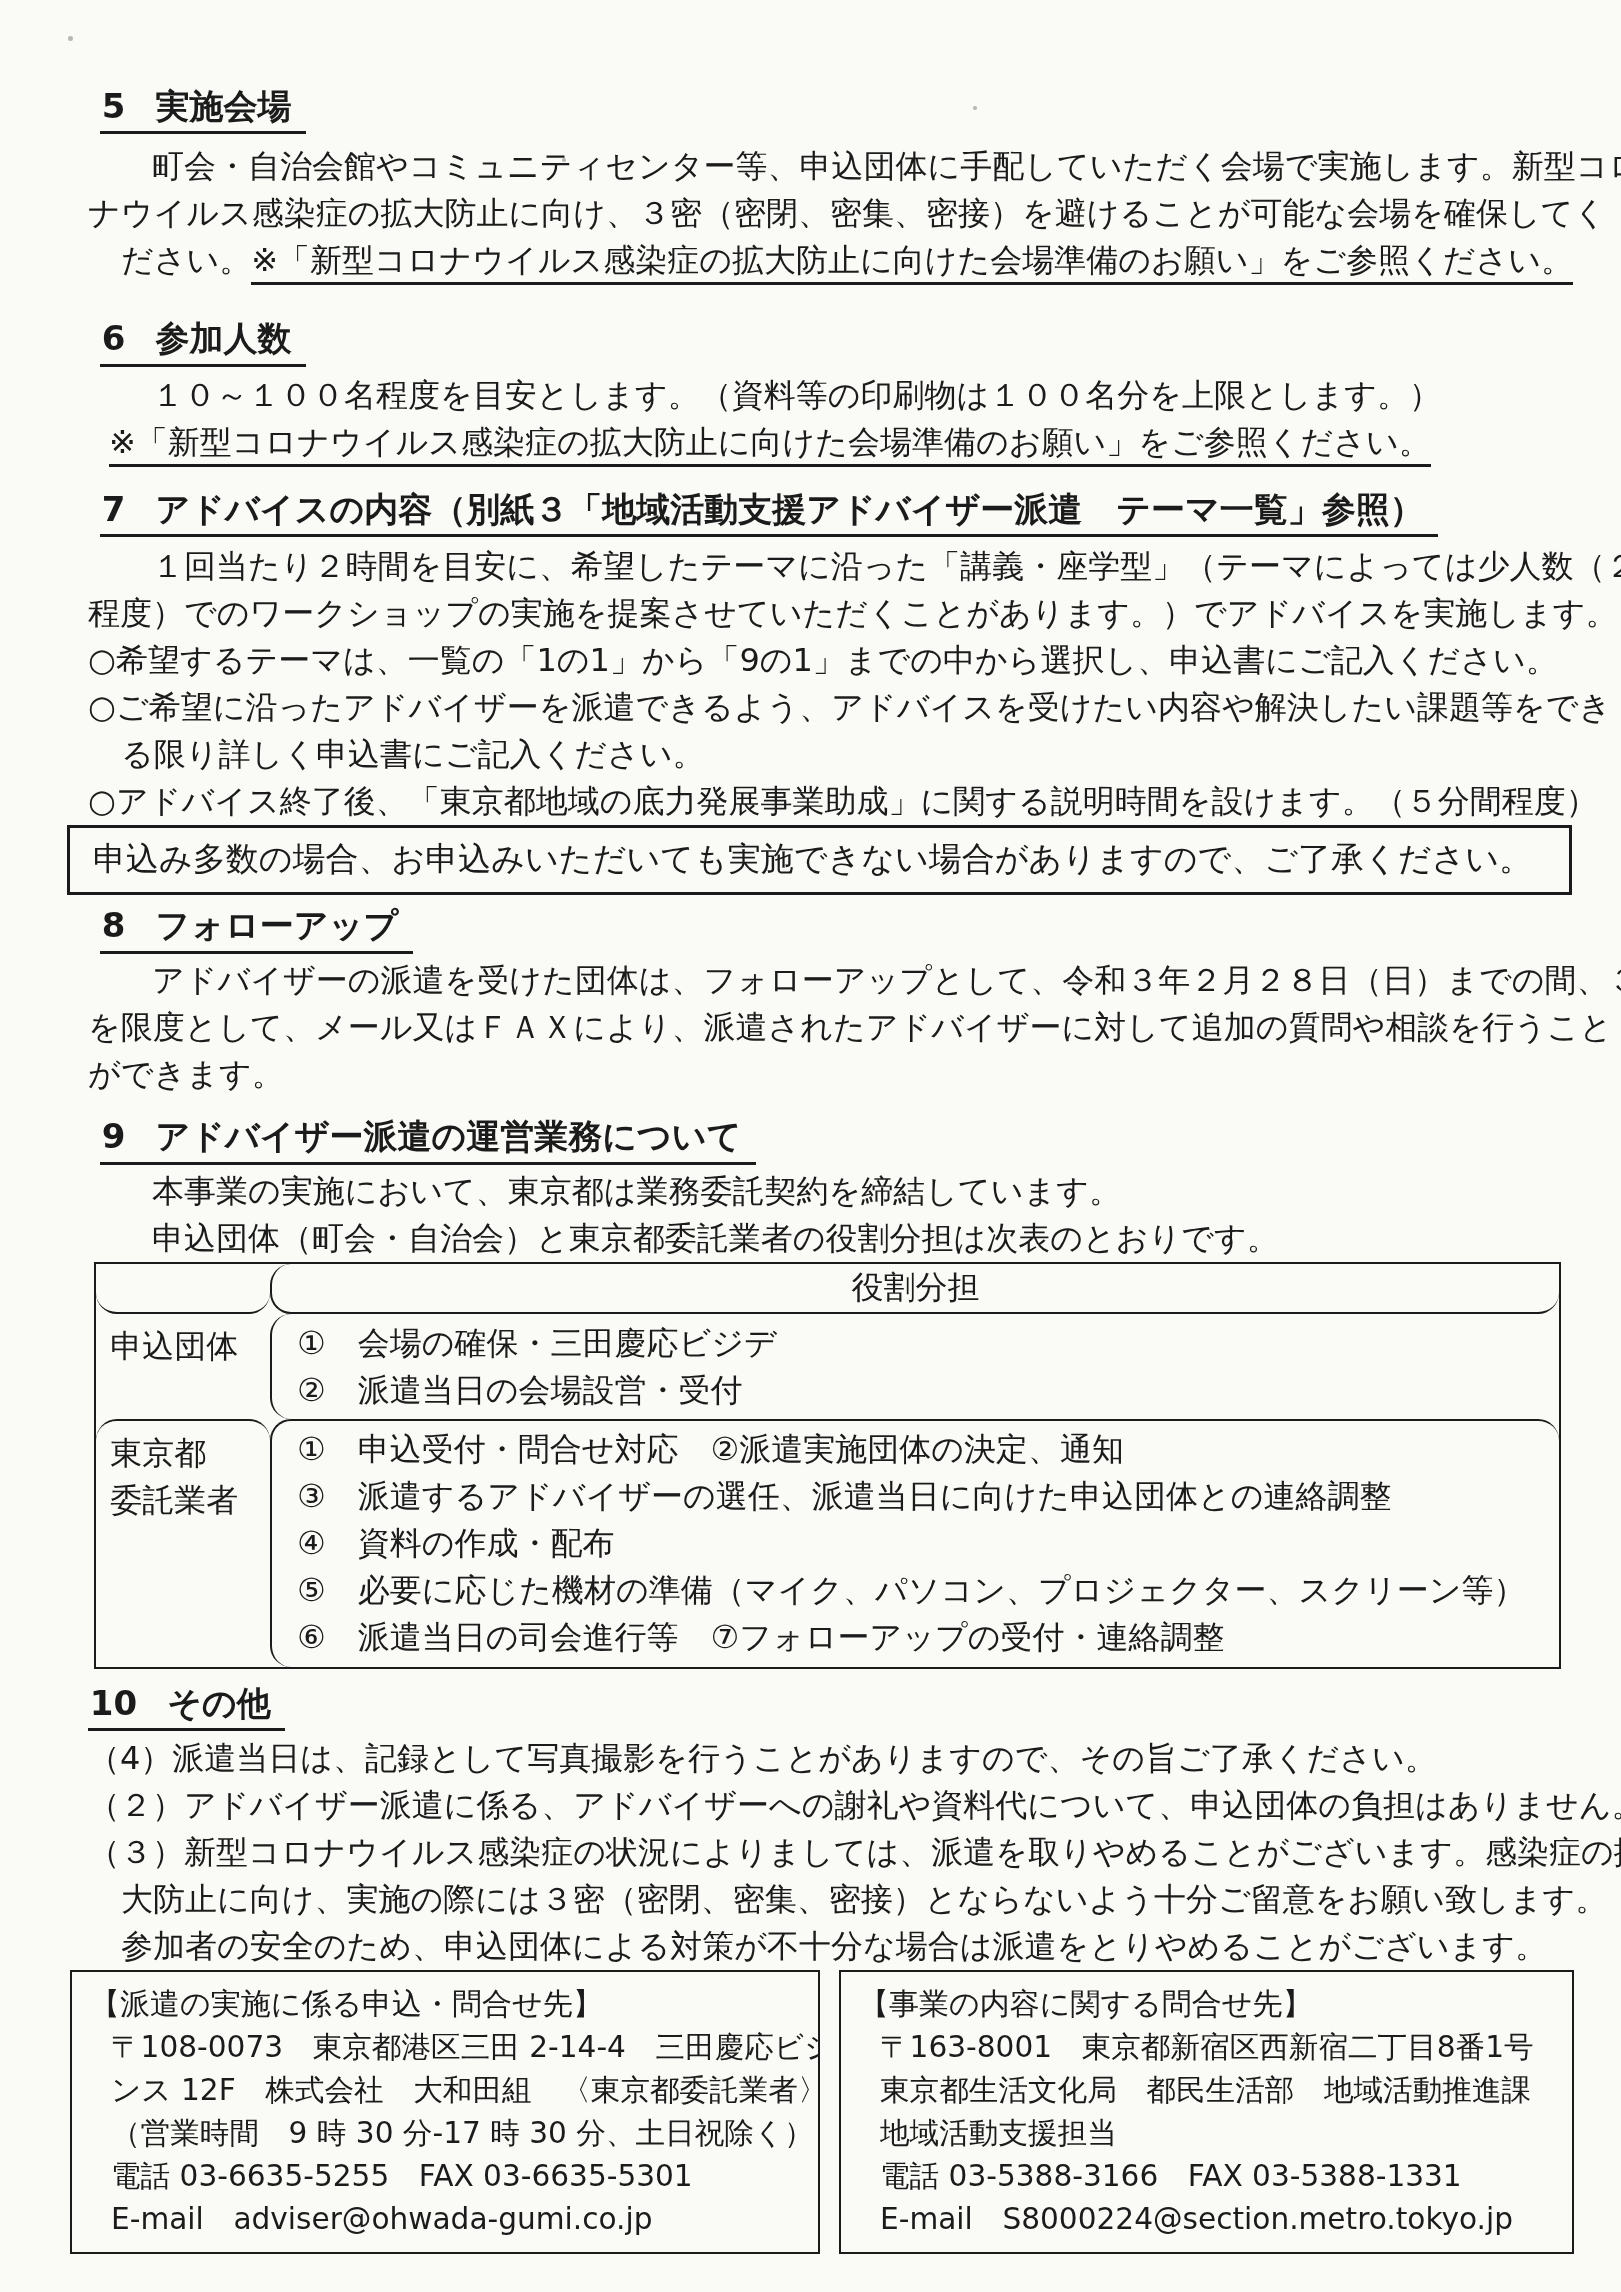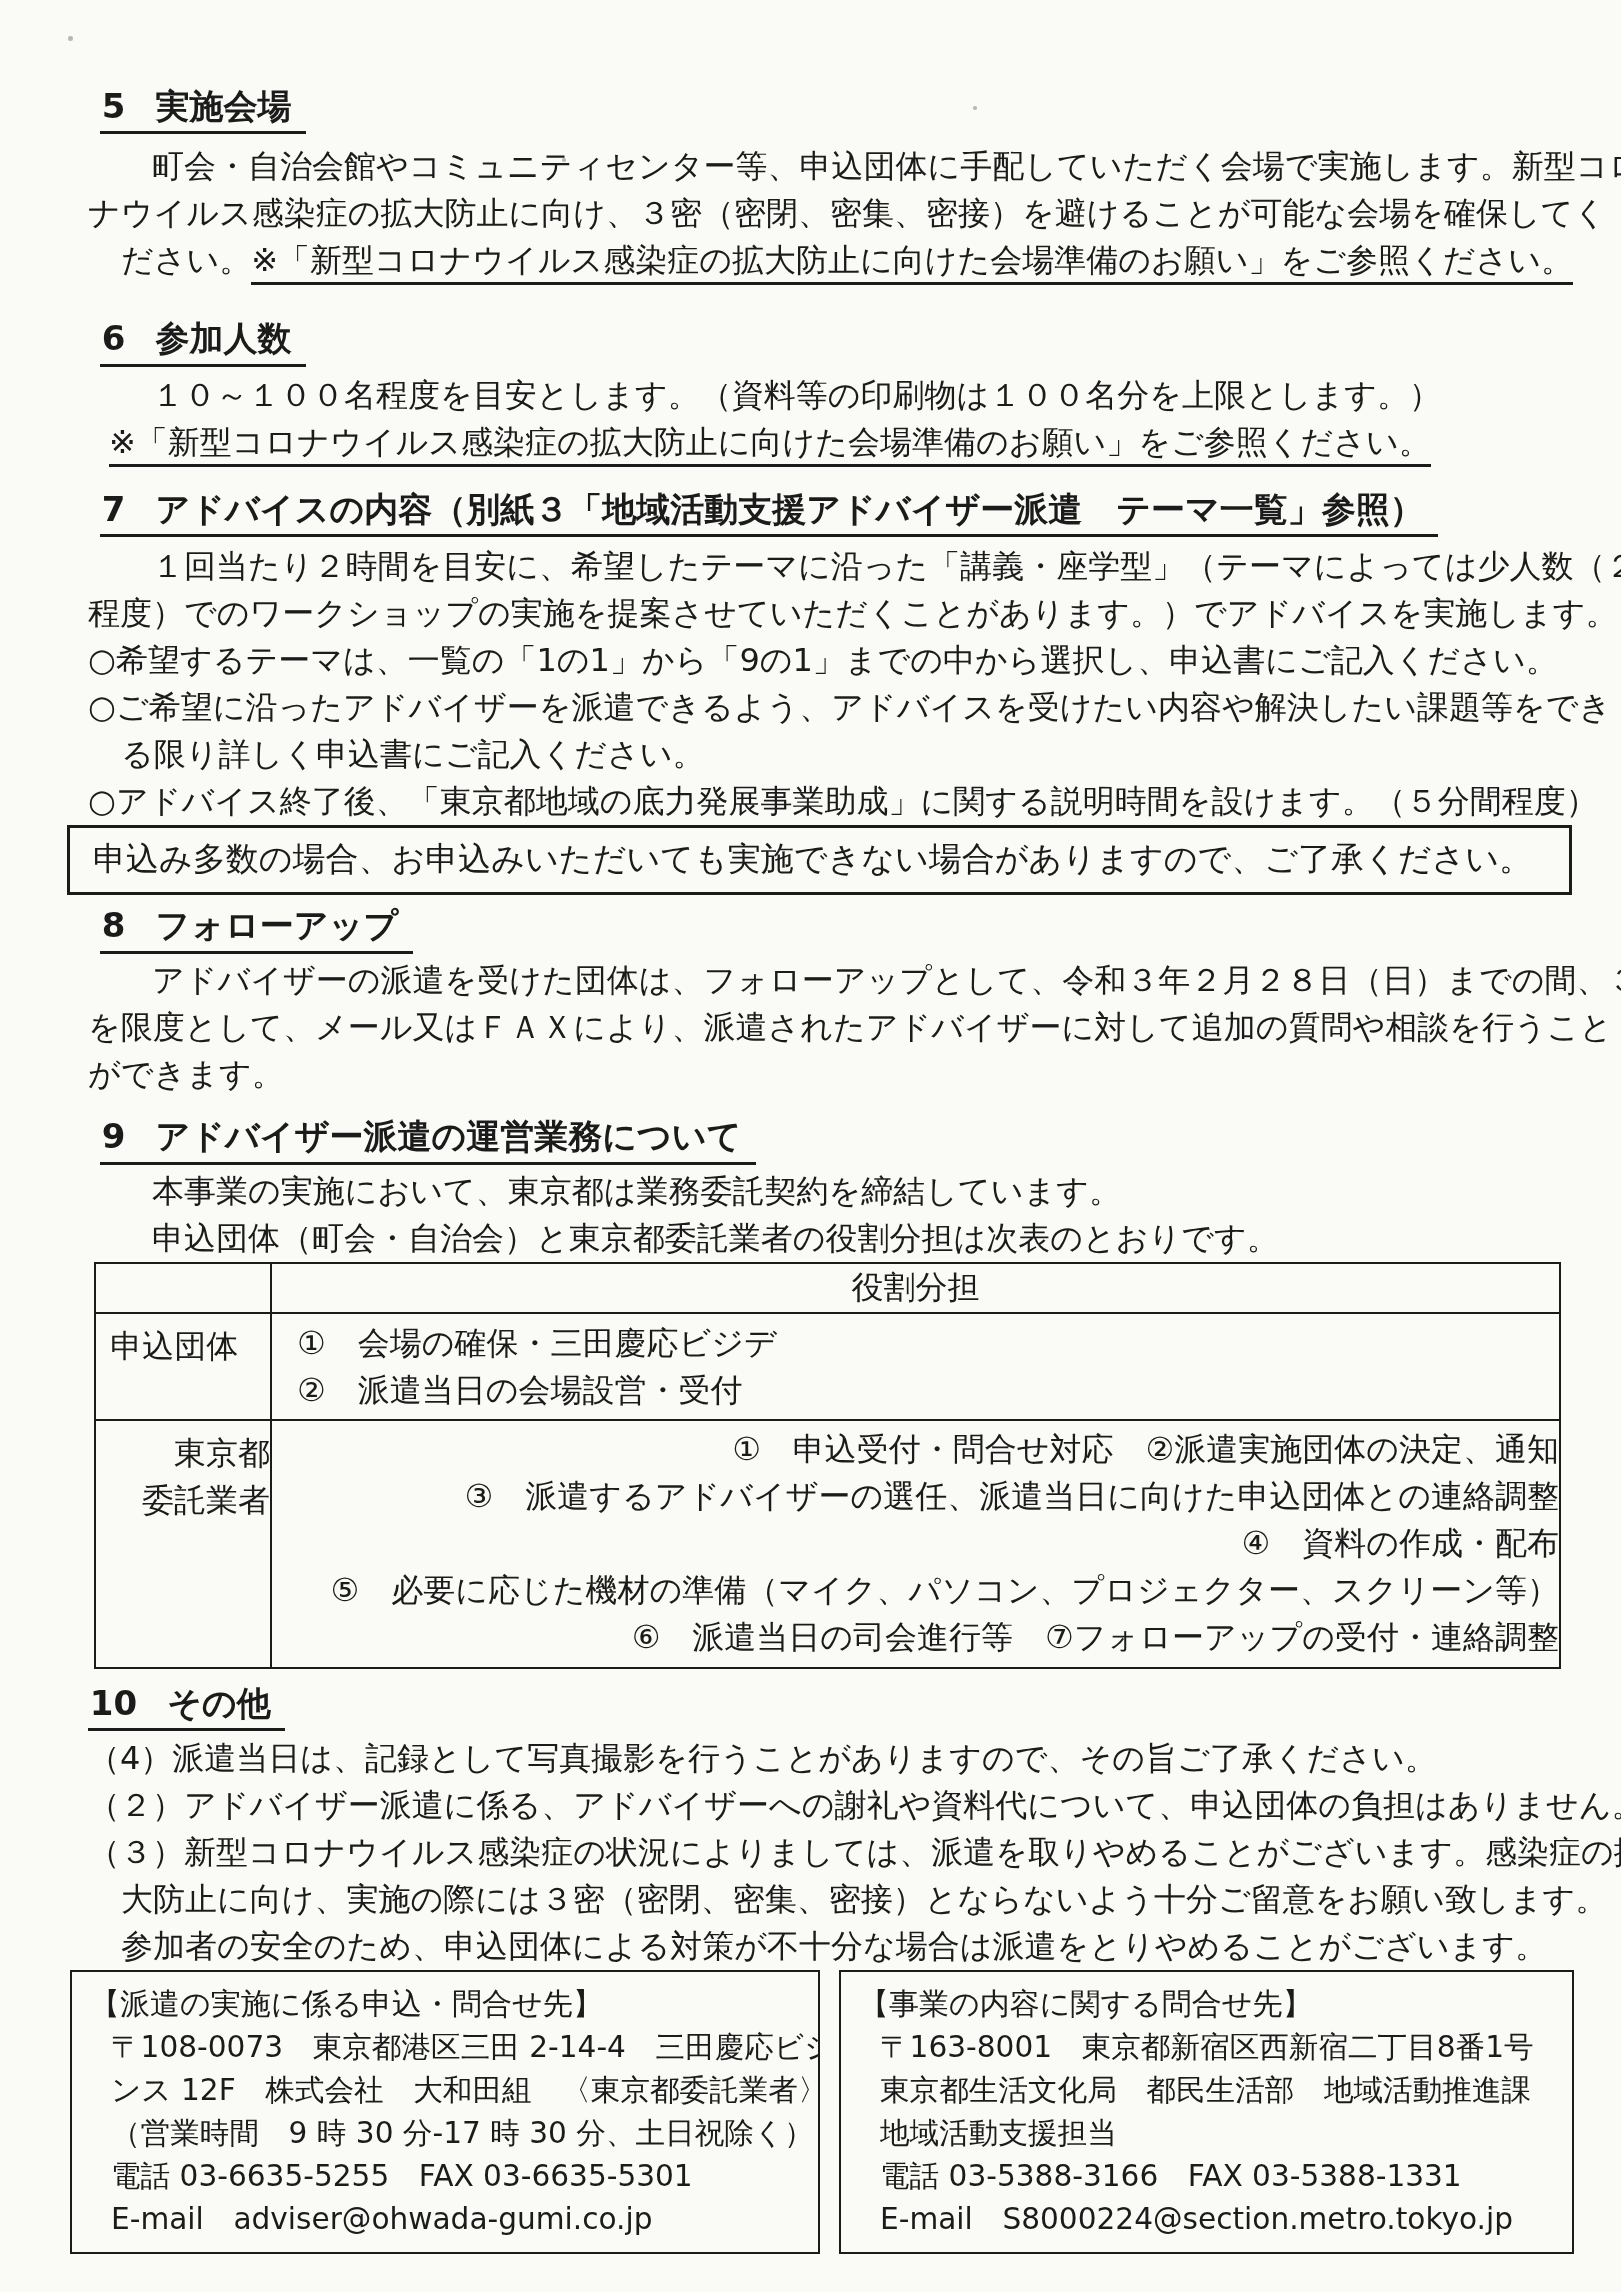--- a/index.html
+++ b/index.html
@@ -34,28 +34,28 @@
     border:3.6px solid #1b1b1b;display:flex;align-items:center;
     font-size:33px;padding-left:23px;white-space:nowrap;
   }
 
   
   .role-table{
     margin-left:94px;width:1467px;box-sizing:border-box;
     border:2.7px solid #1b1b1b;
     display:grid;grid-template-columns:174px 1fr;
   }
-  .role-table .cell{box-sizing:border-box;font-size:32px;}
+  .role-table .cell{box-sizing:border-box;font-size:32px;border-radius:21px;}
   .th-empty{height:50px;border-bottom:2.7px solid #1b1b1b;}
   .th-title{height:50px;border-bottom:2.7px solid #1b1b1b;border-left:2.7px solid #1b1b1b;
     display:flex;align-items:center;justify-content:center;white-space:nowrap;}
   .t-label{padding:9px 0 0 14.3px;white-space:nowrap;}
   .t-label .line{font-size:32px;line-height:47px;height:47px;}
   .t-items{border-left:2.7px solid #1b1b1b;padding:5.4px 0 5.4px 25px;}
-  .r2c{border-top:2.7px solid #1b1b1b;text-align:right;}
+  .r2c{border-top:2.7px solid #1b1b1b;}
   .t-items{white-space:nowrap;overflow:hidden;}
 
   
   .contacts{display:flex;gap:19px;margin-left:70px;margin-top:0;}
   .cbox{border:2.7px solid #1b1b1b;box-sizing:border-box;padding:9px 0 10.7px 0;overflow:hidden;}
   .cbox.cb-left{width:750px;}
   .cbox.cb-right{width:735px;}
   .c-title{font-size:30px;line-height:45px;height:45px;padding-left:18px;white-space:nowrap;}
   .cbox .line{font-size:29.6px;line-height:43px;height:43px;padding-left:39px;margin-left:0;}
 

